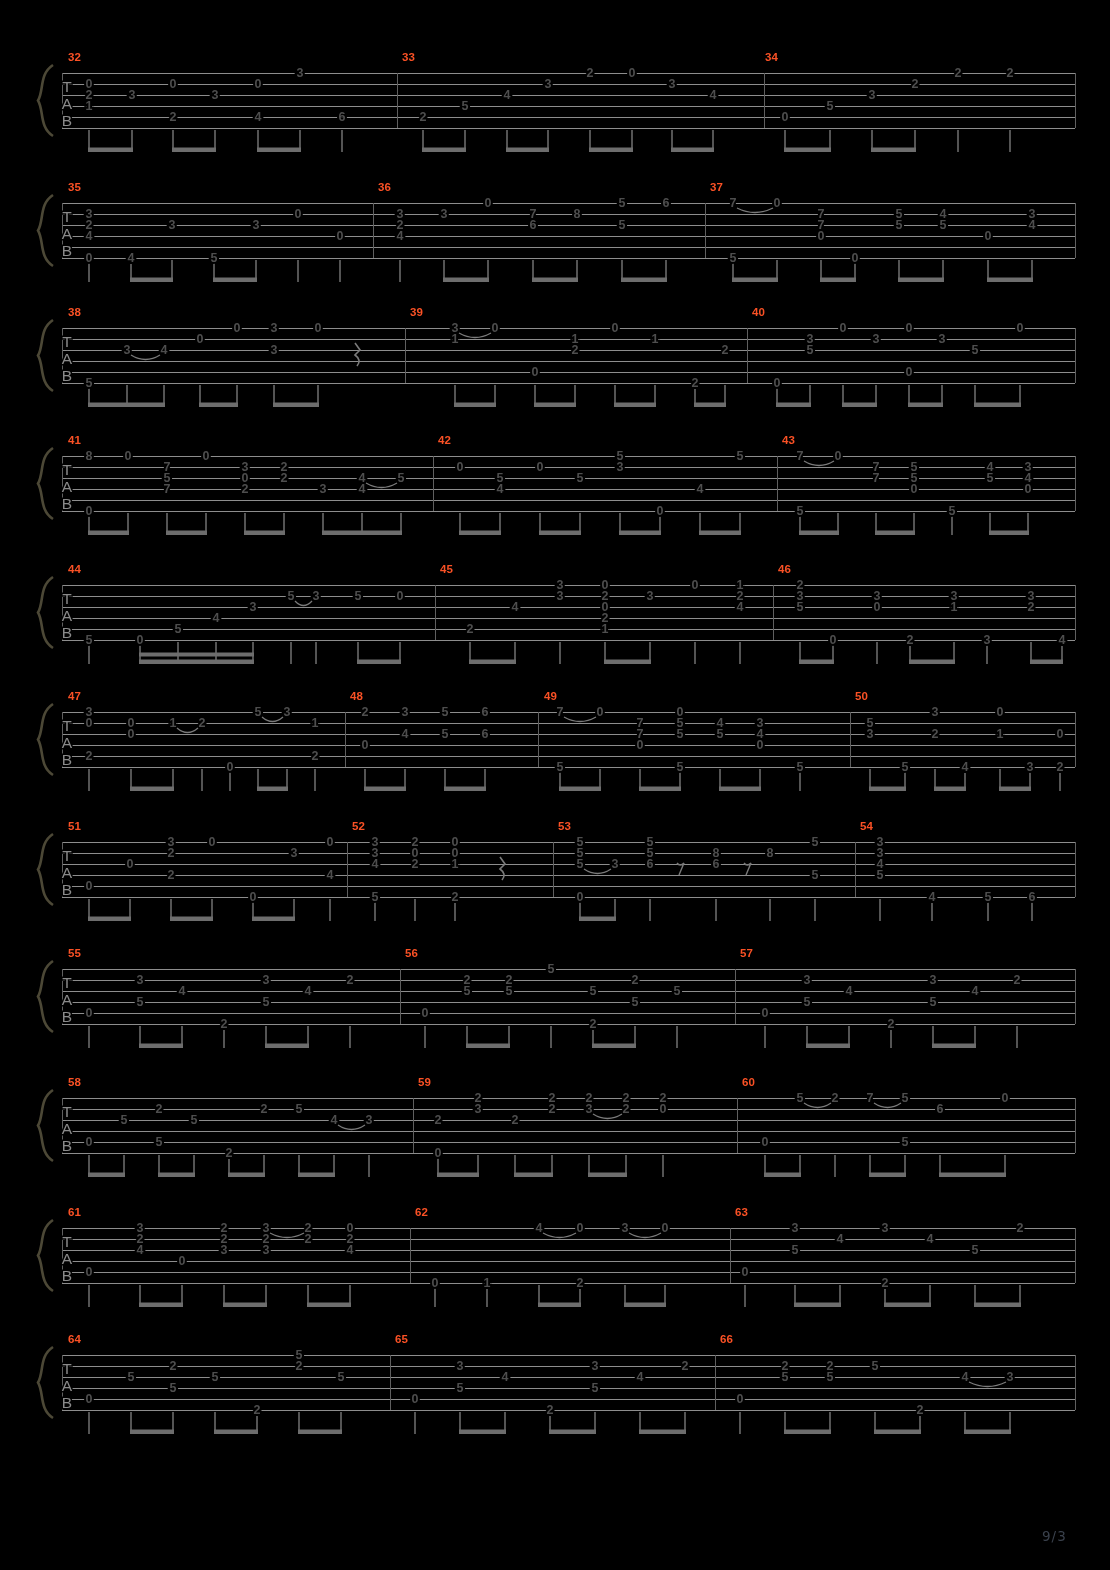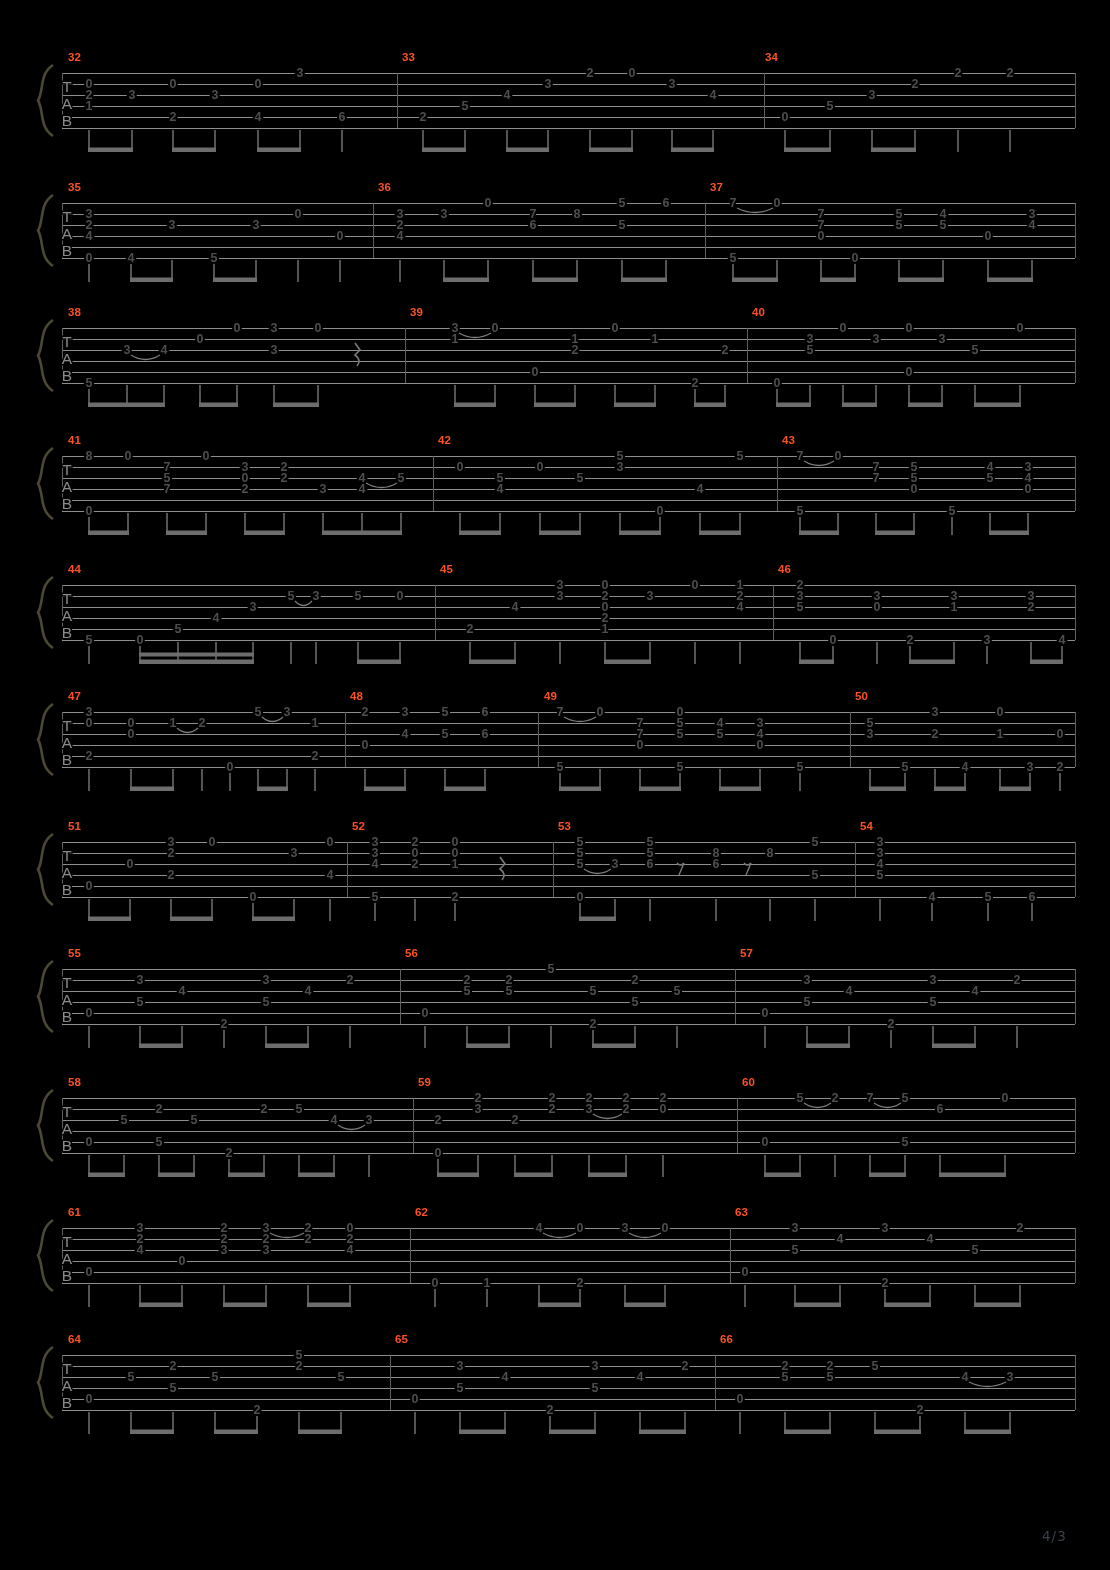--- a/index.html
+++ b/index.html
@@ -970,14 +970,14 @@
         <text x="785" y="1381.2" fill="#4e4e4e" font-size="12.5" font-weight="bold" text-anchor="middle" font-family="&quot;Liberation Sans&quot;,sans-serif" stroke="#000" stroke-width="4" paint-order="stroke">5</text>
         <text x="830" y="1370.2" fill="#4e4e4e" font-size="12.5" font-weight="bold" text-anchor="middle" font-family="&quot;Liberation Sans&quot;,sans-serif" stroke="#000" stroke-width="4" paint-order="stroke">2</text>
         <text x="830" y="1381.2" fill="#4e4e4e" font-size="12.5" font-weight="bold" text-anchor="middle" font-family="&quot;Liberation Sans&quot;,sans-serif" stroke="#000" stroke-width="4" paint-order="stroke">5</text>
         <text x="875" y="1370.2" fill="#4e4e4e" font-size="12.5" font-weight="bold" text-anchor="middle" font-family="&quot;Liberation Sans&quot;,sans-serif" stroke="#000" stroke-width="4" paint-order="stroke">5</text>
         <text x="920" y="1414.2" fill="#4e4e4e" font-size="12.5" font-weight="bold" text-anchor="middle" font-family="&quot;Liberation Sans&quot;,sans-serif" stroke="#000" stroke-width="4" paint-order="stroke">2</text>
         <text x="965" y="1381.2" fill="#4e4e4e" font-size="12.5" font-weight="bold" text-anchor="middle" font-family="&quot;Liberation Sans&quot;,sans-serif" stroke="#000" stroke-width="4" paint-order="stroke">4</text>
         <text x="1010" y="1381.2" fill="#4e4e4e" font-size="12.5" font-weight="bold" text-anchor="middle" font-family="&quot;Liberation Sans&quot;,sans-serif" stroke="#000" stroke-width="4" paint-order="stroke">3</text>
         <path d="M 969 1382 Q 987.5 1391 1006 1382" stroke="#7a7a7a" stroke-width="1.3" fill="none"></path>
       </g>
     </svg>
-  <div class="pagenum" style="color: rgb(58, 65, 76);">4/3</div>
+  <div class="pagenum" style="color: rgb(58, 65, 76);">9/3</div>
 </div>
 
 </body></html>

